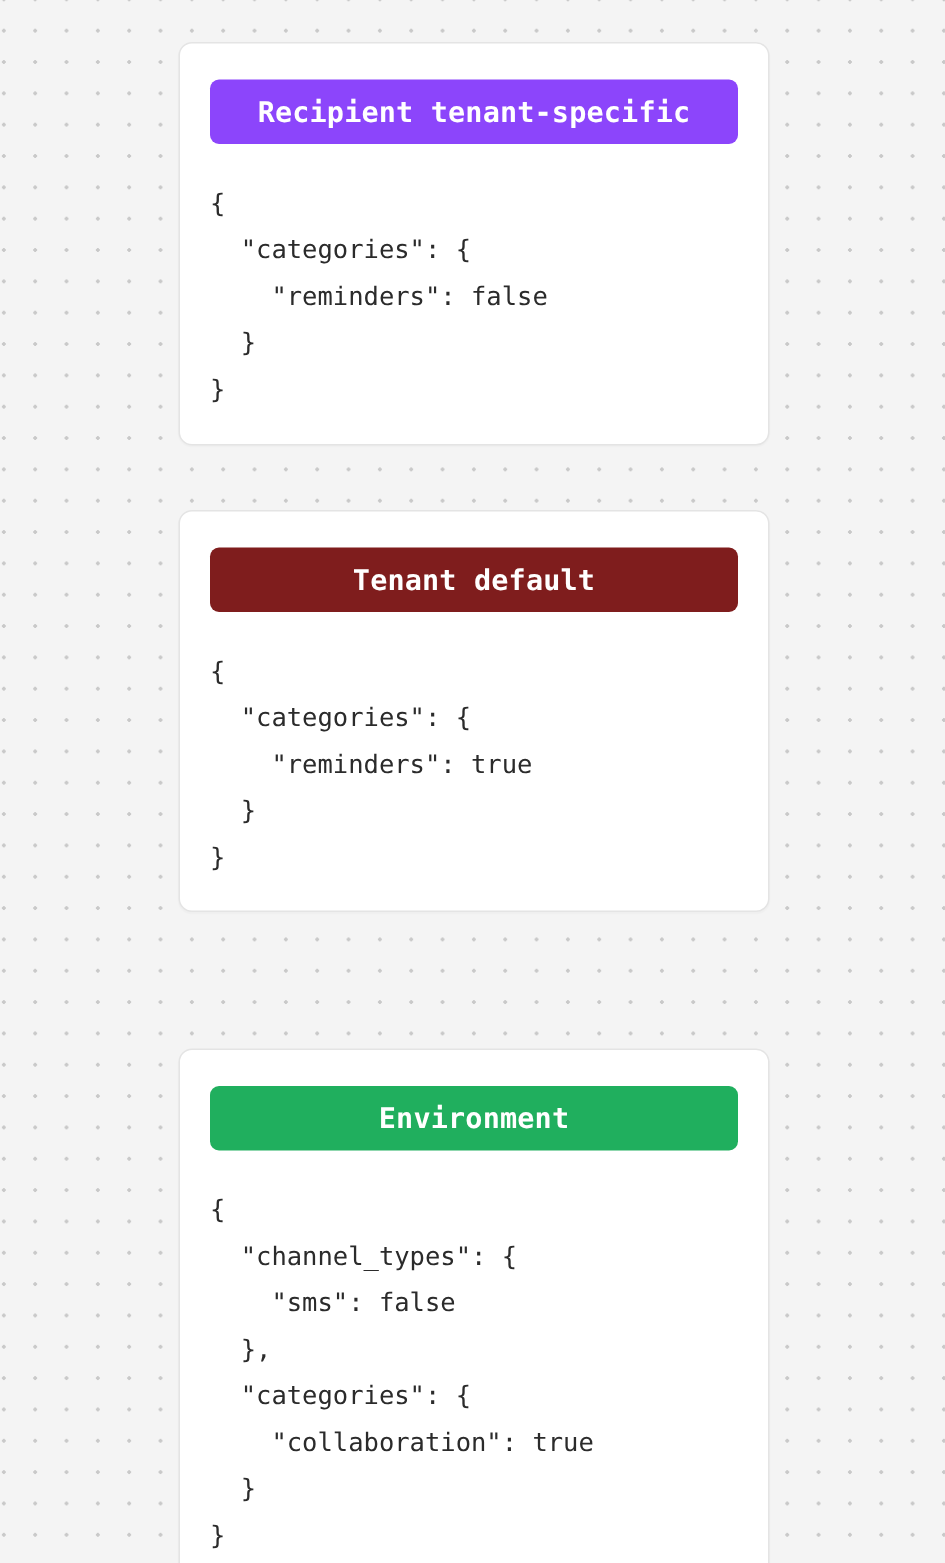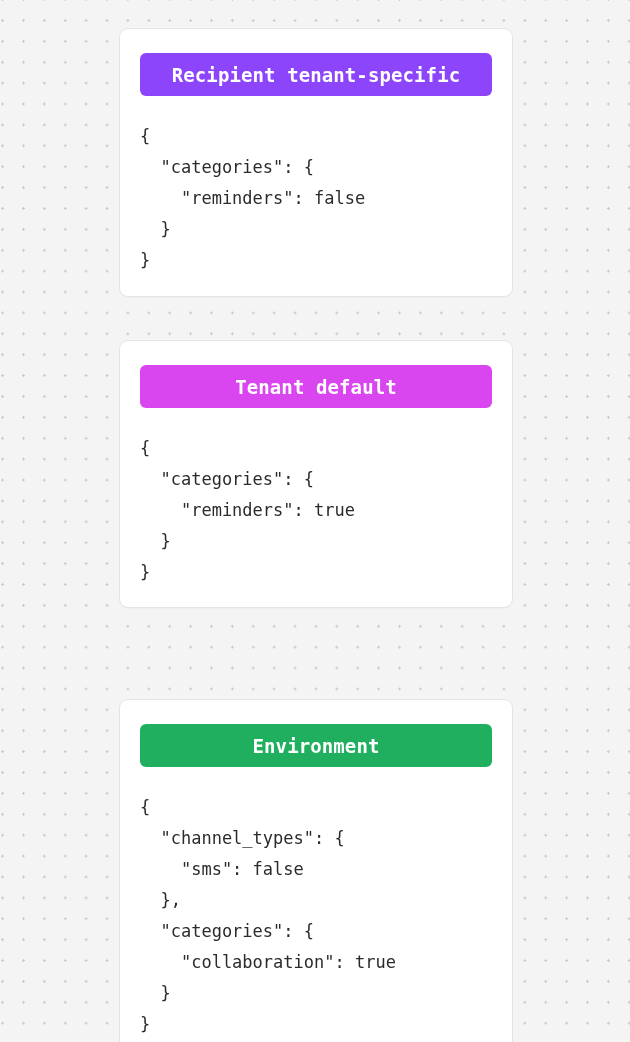--- a/index.html
+++ b/index.html
@@ -80,21 +80,21 @@
   <div class="card card-1">
     <div class="card-header" style="background-color: rgb(140, 69, 251);">Recipient tenant-specific</div>
     <pre class="card-code">{
   "categories": {
     "reminders": false
   }
 }</pre>
   </div>
 
   <div class="card card-2">
-    <div class="card-header" style="background-color: #d946ef; text-align: right;">Tenant default</div>
+    <div class="card-header" style="background-color: #7f1d1d; text-align: right;">Tenant default</div>
     <pre class="card-code">{
   "categories": {
     "reminders": true
   }
 }</pre>
   </div>
 
   <div class="card card-3">
     <div class="card-header" style="background-color: rgb(32, 175, 94);">Environment</div>
     <pre class="card-code">{

